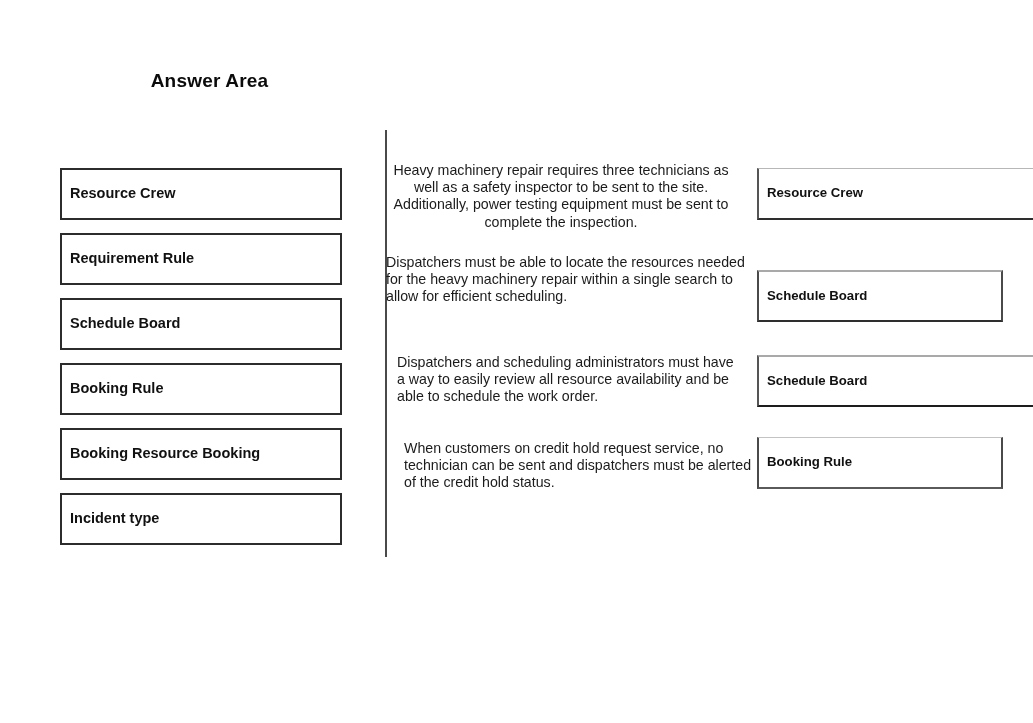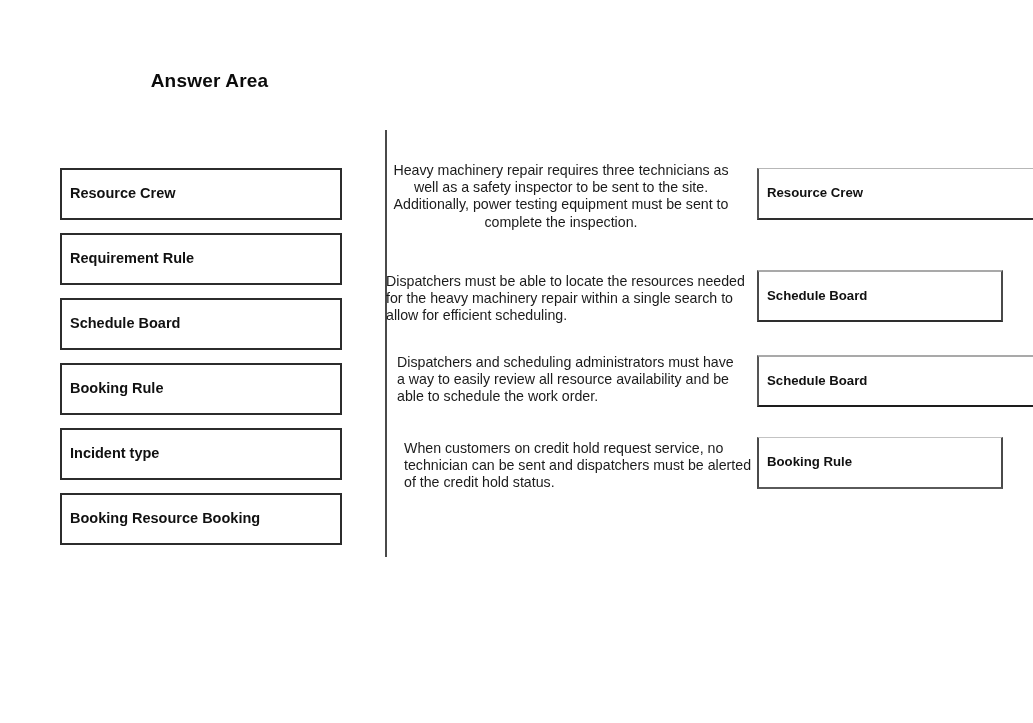--- a/index.html
+++ b/index.html
@@ -85,21 +85,21 @@
     width: 365px;
   }
   .req-para {
     font-size: 14.2px;
     line-height: 17.2px;
     color: #1b1b1b;
     font-weight: normal;
     white-space: pre-line;
   }
   .req-para.p1 { position: absolute; left: 5px;  top: 2px;   width: 340px; text-align: center; }
-  .req-para.p2 { position: absolute; left: 0px;  top: 113px; width: 362px; }
+  .req-para.p2 { position: absolute; left: 0px;  top: 94px; width: 362px; }
   .req-para.p3 { position: absolute; left: 11px;  top: 194px; width: 340px; }
   .req-para.p4 { position: absolute; left: 18px;  top: 280px; width: 350px; }
 
   
   .answer-slot {
     position: absolute;
     box-sizing: border-box;
     left: 757px;
     width: 246px;
     height: 52px;
@@ -166,24 +166,24 @@
     <div class="source-box">
       <span class="box-label">Requirement Rule</span>
     </div>
     <div class="source-box">
       <span class="box-label">Schedule Board</span>
     </div>
     <div class="source-box">
       <span class="box-label">Booking Rule</span>
     </div>
     <div class="source-box">
+      <span class="box-label">Booking Resource Booking</span>
+    </div>
+    <div class="source-box">
       <span class="box-label">Incident type</span>
-    </div>
-    <div class="source-box">
-      <span class="box-label">Booking Resource Booking</span>
     </div>
   </div>
 
   <div class="divider"></div>
 
   <div class="requirements">
     <div class="req-para p1">Heavy machinery repair requires three technicians as well as a safety inspector to be sent to the site. Additionally, power testing equipment must be sent to complete the inspection.</div>
     <div class="req-para p2">Dispatchers must be able to locate the resources needed for the heavy machinery repair within a single search to allow for efficient scheduling.</div>
     <div class="req-para p3">Dispatchers and scheduling administrators must have a way to easily review all resource availability and be able to schedule the work order.</div>
     <div class="req-para p4">When customers on credit hold request service, no technician can be sent and dispatchers must be alerted of the credit hold status.</div>

